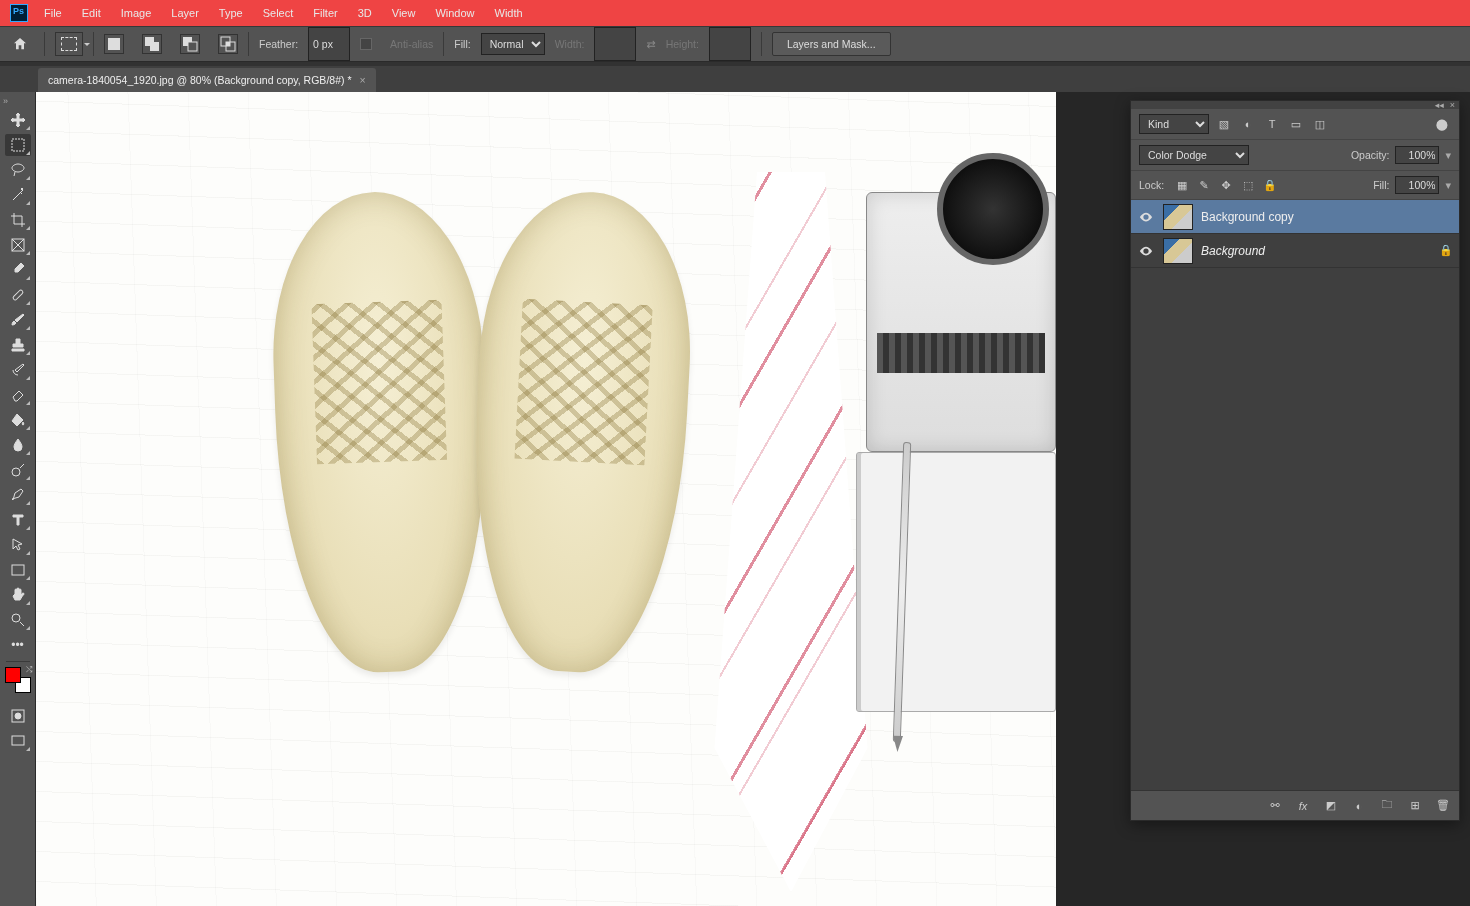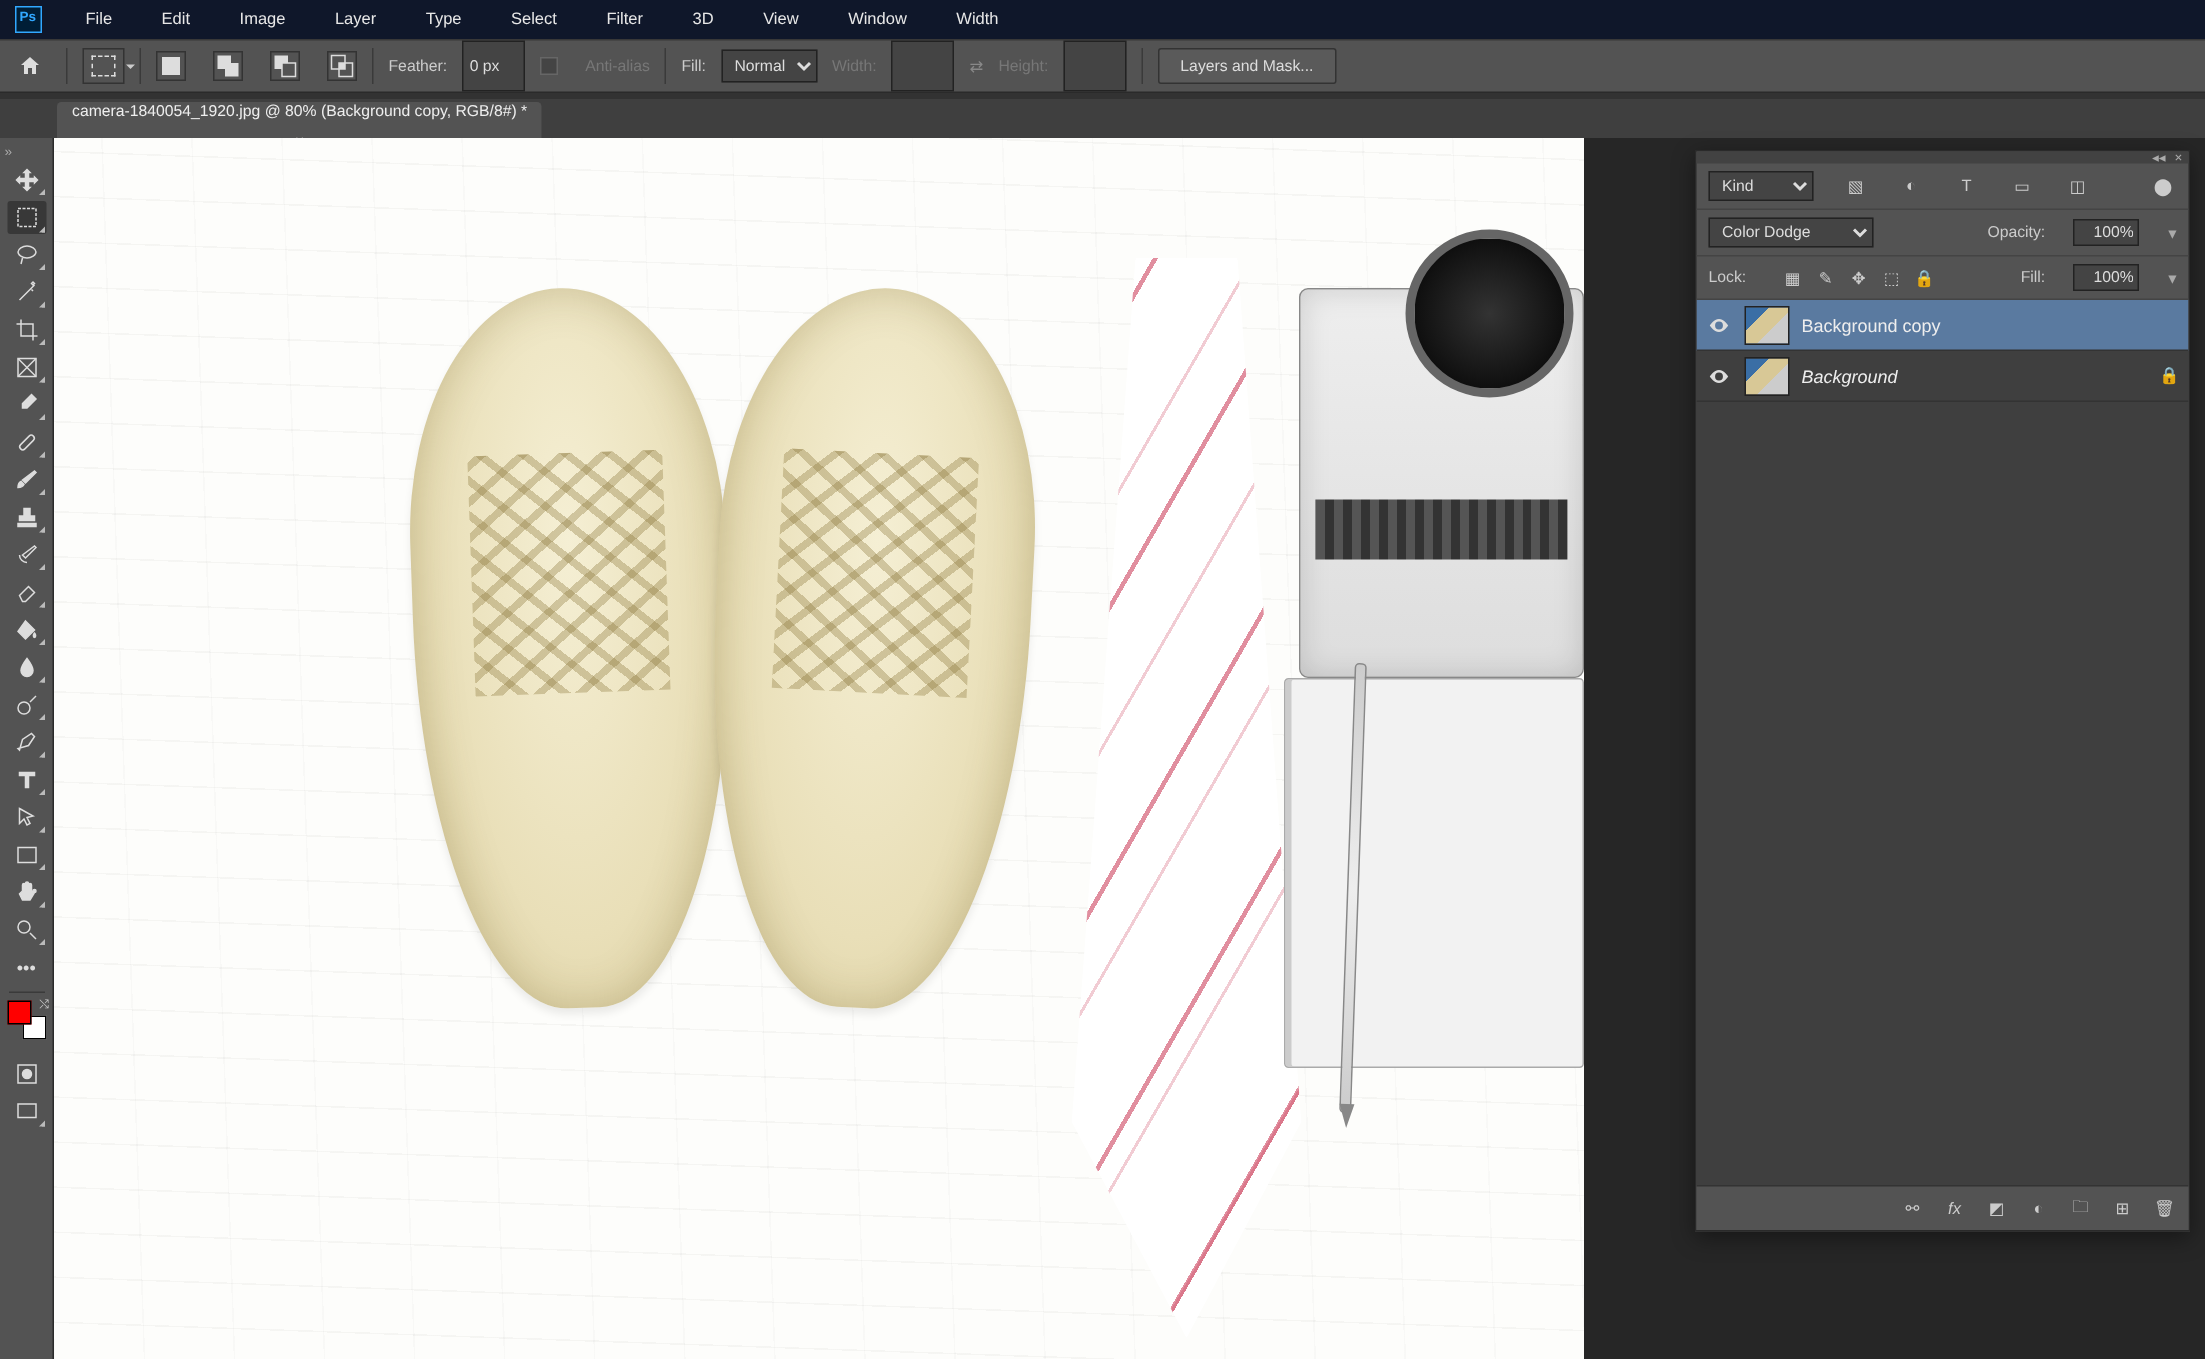--- a/index.html
+++ b/index.html
@@ -1,19 +1,19 @@
 <!DOCTYPE html>
 <html><head>
 <meta charset="utf-8">
 <style>
 * { margin: 0; padding: 0; box-sizing: border-box; font-family: -apple-system, "Segoe UI", Tahoma, sans-serif; }
 html, body { width: 1470px; height: 906px; overflow: hidden; background: #323232; color: #ddd; font-size: 11px; }
 
 
-.menubar { height: 26px; background: #0f172a; display: flex; align-items: center; padding: 0 4px; gap: 13px; }
+.menubar { height: 26px; background: #ef4444; display: flex; align-items: center; padding: 0 4px; gap: 0; }
 .menubar .logo { width: 18px; height: 18px; background: #001e36; border: 1px solid #31a8ff; margin: 0 6px; position: relative; }
 .menubar .logo::after { content: "Ps"; color: #31a8ff; font-size: 9px; font-weight: bold; position: absolute; top: 1px; left: 2px; }
 .menubar .menu-item { padding: 5px 10px; cursor: pointer; color: #e8e8e8; }
 
 
 .options-bar { height: 36px; background: #535353; border-top: 1px solid #383838; border-bottom: 1px solid #2a2a2a; display: flex; align-items: center; padding: 0 6px; gap: 10px; }
 .home-btn { width: 28px; height: 24px; display: flex; align-items: center; justify-content: center; }
 .svg-icon { width: 16px; height: 16px; fill: #ddd; }
 .tool-preset { width: 28px; height: 24px; border: 1px solid #333; background: #535353; display: flex; align-items: center; justify-content: center; position: relative; }
 .tool-preset::after { content: ""; position: absolute; right: -8px; top: 10px; border: 3px solid transparent; border-top-color: #ccc; }
@@ -23,21 +23,21 @@
 .opt-label { color: #ccc; font-size: 10.5px; }
 .opt-label.dim { color: #777; }
 .opt-input { width: 42px; height: 34px; background: #444; border: 1px solid #222; color: #ddd; text-align: left; padding: 0 4px; font-size: 10.5px; }
 .opt-select { width: 64px; height: 22px; background: #444; border: 1px solid #222; color: #ddd; font-size: 10.5px; padding: 0 4px; }
 .chk { width: 12px; height: 12px; border: 1px solid #666; background: #444; }
 .mask-btn { height: 24px; padding: 0 14px; background: #5a5a5a; border: 1px solid #333; color: #ddd; font-size: 10.5px; border-radius: 2px; }
 .sep { width: 1px; height: 24px; background: #3a3a3a; }
 
 
 .doc-tab-bar { height: 26px; background: #3f3f3f; display: flex; align-items: flex-end; padding-left: 38px; margin-top: 4px;}
-.doc-tab { height: 24px; background: #535353; padding: 0 10px; display: flex; align-items: center; gap: 8px; color: #eee; font-size: 10.5px; border-top-left-radius: 3px; border-top-right-radius: 3px; flex-direction: column;}
+.doc-tab { height: 24px; background: #535353; padding: 0 10px; display: flex; align-items: center; gap: 8px; color: #eee; font-size: 10.5px; border-top-left-radius: 3px; border-top-right-radius: 3px;}
 .doc-tab .close { color: #aaa; cursor: pointer; }
 
 
 .workspace { display: flex; height: calc(906px - 26px - 36px - 26px); }
 .tools-col { width: 36px; background: #535353; border-right: 1px solid #2a2a2a; display: flex; flex-direction: column; align-items: center; padding-top: 4px; gap: 3px; }
 .tool { width: 26px; height: 22px; display: flex; align-items: center; justify-content: center; border-radius: 2px; position: relative;}
 .tool.active { background: #383838; }
 .tool svg { width: 16px; height: 16px; fill: #ddd; stroke: #ddd; }
 .tool.corner::after { content: ""; position: absolute; right: 1px; bottom: 1px; border: 2px solid transparent; border-right-color: #bbb; border-bottom-color: #bbb; width: 0; height: 0; }
 .color-swatch { width: 26px; height: 26px; position: relative; }
@@ -70,21 +70,21 @@
 .pen { position: absolute; right: 150px; top: 350px; width: 8px; height: 300px; background: linear-gradient(#ccc,#eee,#ccc); border: 1px solid #888; border-radius: 3px; transform: rotate(2deg); }
 .pen::after { content: ""; position: absolute; bottom: -16px; left: -1px; border: 5px solid transparent; border-top: 16px solid #888; }
 
 
 .panel-stack { position: absolute; top: 100px; right: 10px; width: 330px; background: #535353; border: 1px solid #2a2a2a; box-shadow: 0 4px 14px rgba(0,0,0,.4); }
 .panel-handle { height: 8px; background: #424242; display: flex; justify-content: flex-end; align-items: center; padding-right: 4px; gap: 6px; }
 .panel-handle span { color: #aaa; font-size: 9px; }
 .panel-tabs { height: 28px; background: #424242; display: flex; align-items: flex-end; }
 .panel-tab { padding: 6px 12px; background: #535353; color: #eee; font-size: 11px; position: relative; top: 1px;}
 .panel-menu { margin-left: auto; padding: 6px 8px; color: #aaa; }
-.panel-row { display: flex; align-items: center; padding: 5px 8px; gap: 19px; border-bottom: 1px solid #444; }
+.panel-row { display: flex; align-items: center; padding: 5px 8px; gap: 6px; border-bottom: 1px solid #444; }
 .panel-select { flex: 0 0 70px; height: 20px; background: #444; border: 1px solid #222; color: #ddd; font-size: 10.5px; padding: 0 4px; }
 .panel-select.wide { flex: 0 0 110px; }
 .filter-icon { width: 18px; height: 18px; display: flex; align-items: center; justify-content: center; color: #ccc; font-size: 11px;}
 .panel-input { width: 44px; height: 18px; background: #444; border: 1px solid #222; color: #ddd; font-size: 10.5px; padding: 0 3px; text-align: right; }
 .panel-label { color: #ccc; font-size: 10.5px; }
 .lock-icons { display: flex; gap: 6px; margin-left: 4px;}
 .lock-icons span { width: 16px; height: 16px; display: flex; align-items: center; justify-content: center; color: #ccc; }
 
 .layer-list { height: 590px; background: #3f3f3f; overflow: auto; }
 .layer { display: flex; align-items: center; height: 34px; border-bottom: 1px solid #333; padding: 0 6px; gap: 8px; }

